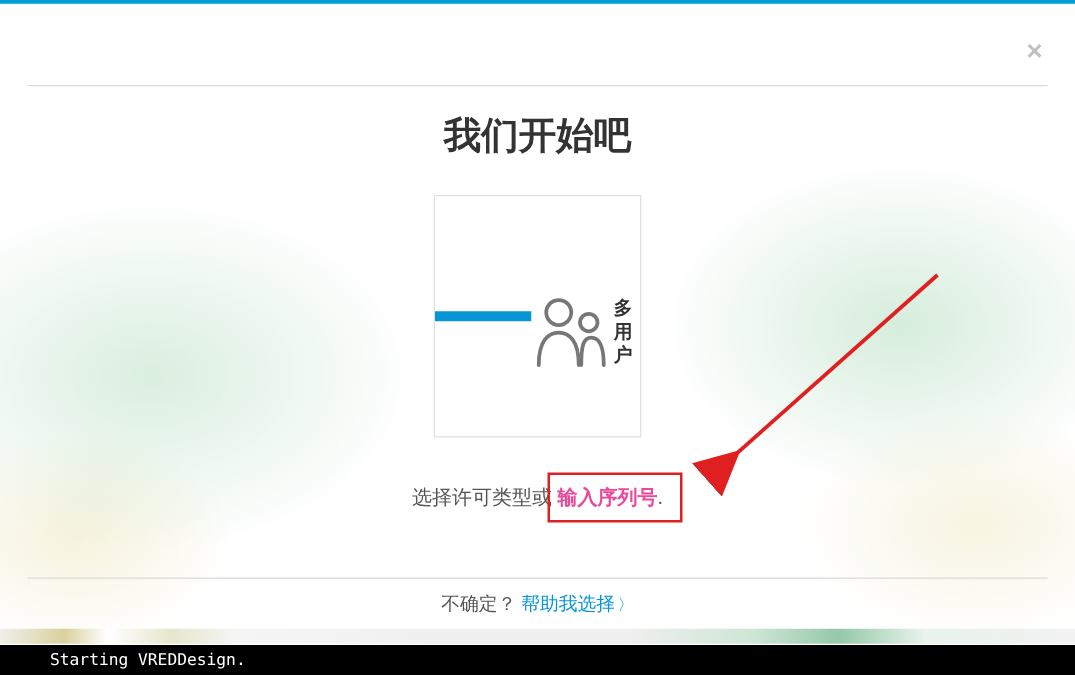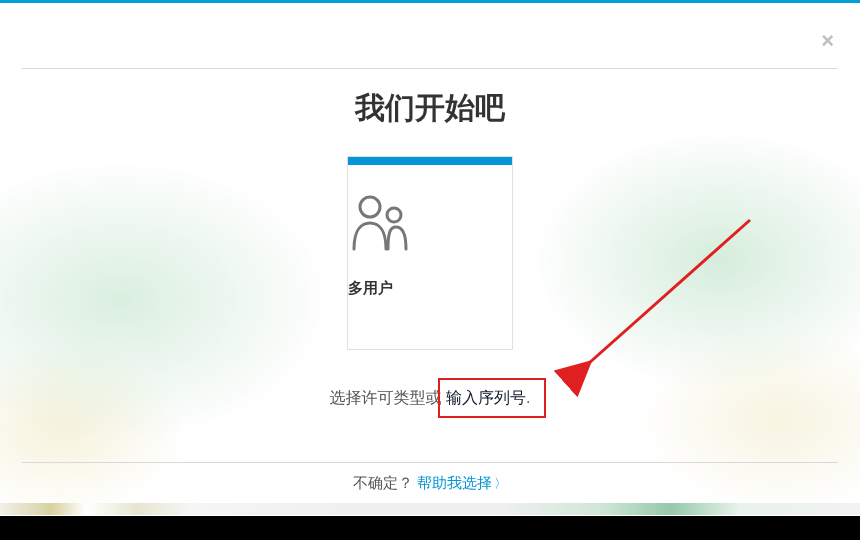--- a/index.html
+++ b/index.html
@@ -31,32 +31,32 @@
   .hr-bottom { position: absolute; top: 462px; left: 22px; right: 22px; height: 1px; background: #d9d9d9; }
 
   .title {
     position: absolute; top: 88px; left: 0; right: 0;
     text-align: center; font-size: 30px; color: #333; font-weight: 700;
   }
 
   .card {
     position: absolute; top: 156px; left: 347px; width: 166px; height: 194px;
     background: #fff; border: 1px solid #e0e0e0;
-    display: flex; flex-direction: column; align-items: flex-start;
+    display: flex; flex-direction: row; align-items: center;
     cursor: pointer;
   }
   .card-color { height: 8px; width: 100%; background: #0696d7; }
   .card-icon { margin-top: 28px; }
   .card-label { margin-top: 24px; font-size: 15px; color: #333; font-weight: 600; }
 
   .prompt {
     position: absolute; top: 388px; left: 0; right: 0;
     text-align: center; font-size: 16px; color: #555;
   }
-  .prompt a { color: #0f172a; text-decoration: none; cursor: pointer; }
+  .prompt a { color: #ec4899; text-decoration: none; cursor: pointer; font-weight: bold; }
 
   .highlight-box {
     position: absolute; top: 378px; left: 438px; width: 108px; height: 40px;
     border: 2px solid #e02020; pointer-events: none;
   }
   .arrow {
     position: absolute; top: 200px; left: 540px; width: 260px; height: 200px;
     pointer-events: none;
   }
 
@@ -123,13 +123,14 @@
 <div class="hr-bottom"></div>
 
 <div class="footer-row">
   <span>不确定？</span>
   <a>帮助我选择</a><span class="chev">〉</span>
 </div>
 
 <div class="thin-strip"></div>
 
 <div class="statusbar">
+  <span>Starting VREDDesign.</span>
 </div>
 
 </body></html>

